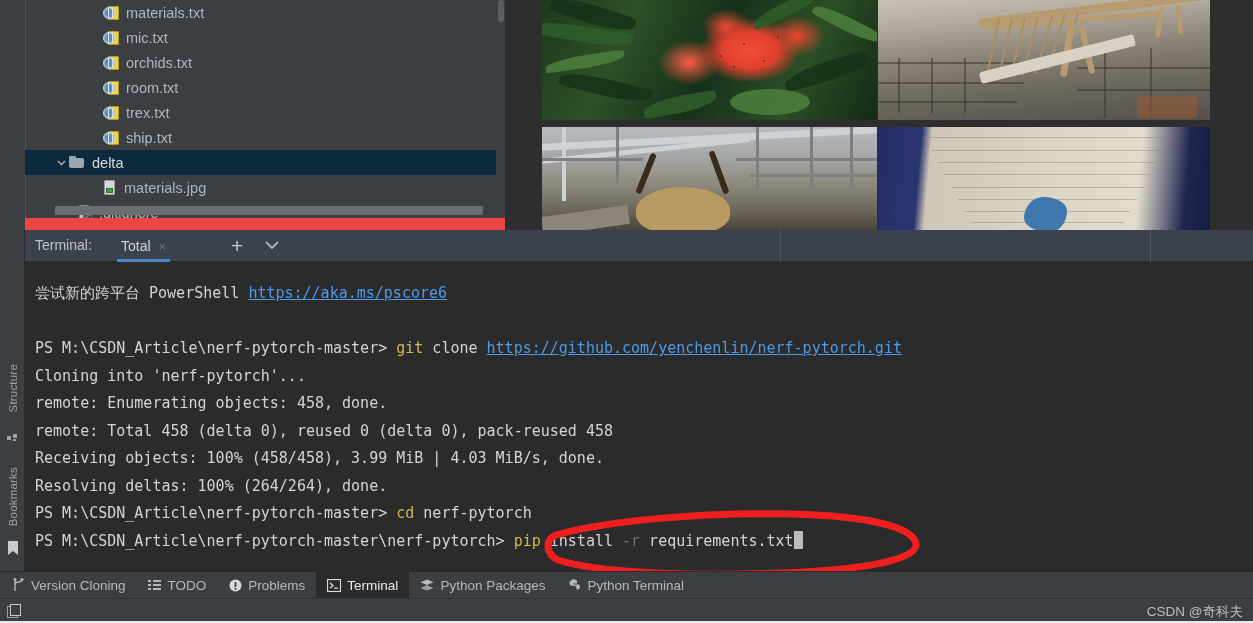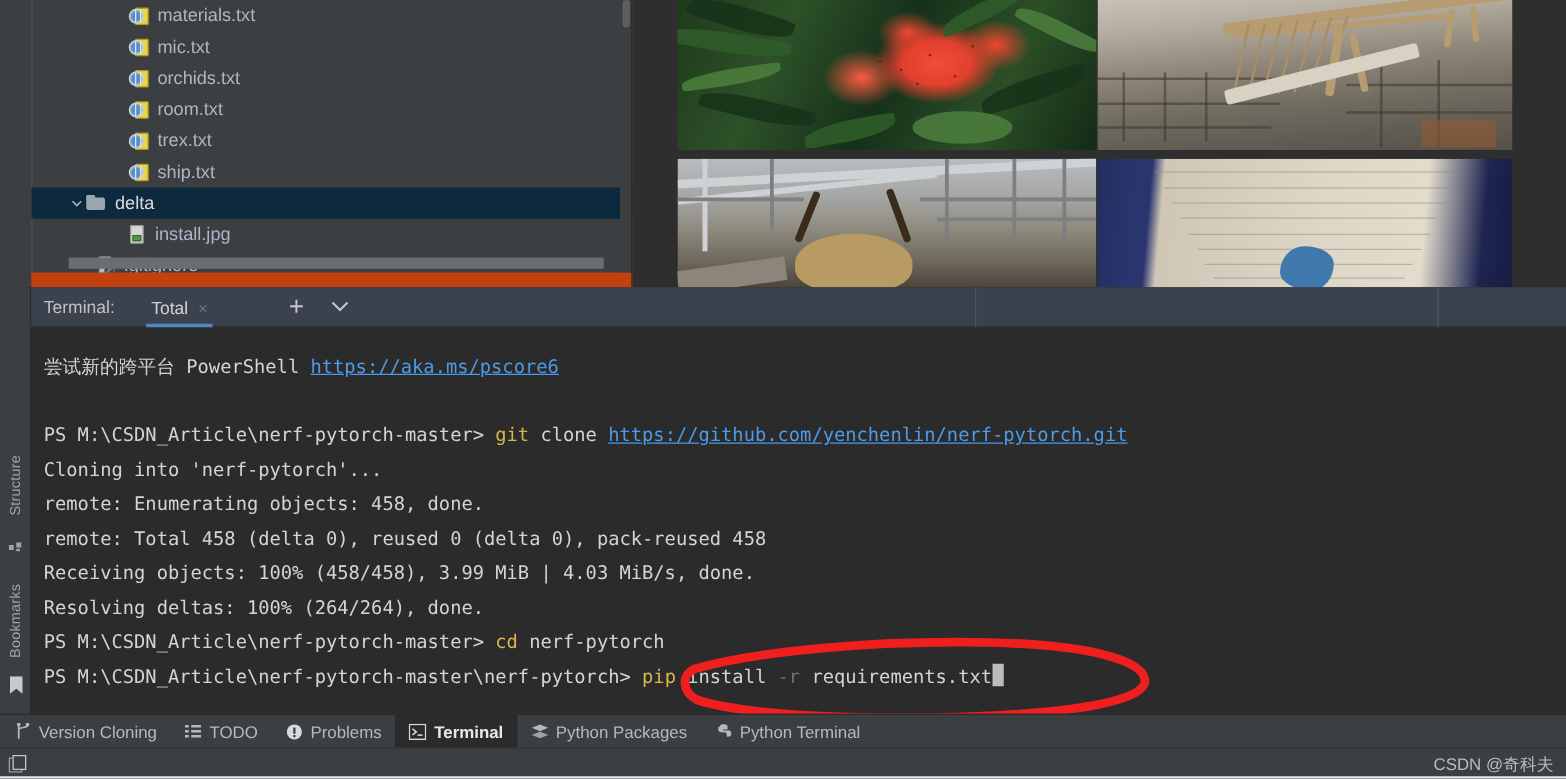--- a/index.html
+++ b/index.html
@@ -5,21 +5,21 @@
   * { box-sizing: border-box; margin: 0; padding: 0; }
   html, body {
     width: 1253px; height: 623px;
     background: #3c3f41;
     font-family: "Liberation Sans", sans-serif;
     overflow: hidden;
   }
   #app { position: relative; width: 1253px; height: 623px; }
 
   
-  .top-area { position: absolute; left: 0; top: 0; width: 1253px; height: 230px; background: #c2410c; }
+  .top-area { position: absolute; left: 0; top: 0; width: 1253px; height: 230px; background: #ef4444; }
 
   
   .left-rail-top { position: absolute; left: 0; top: 0; width: 25px; height: 230px; background: #3c3f41; }
 
   
   .tree-panel {
     position: absolute; left: 25px; top: 0; width: 481px; height: 218px;
     background: #3c3f41; overflow: hidden;
   }
   .tree-row {
@@ -209,21 +209,21 @@
   
   .bottom-bar {
     position: absolute; left: 0; top: 571px; width: 1253px; height: 27px;
     background: #3c3f41; border-top: 1px solid #2b2b2b;
     display: flex; align-items: center;
   }
   .bb-item {
     display: flex; align-items: center; gap: 6px; height: 27px;
     padding: 0 11px; color: #b6b9bb; font-size: 13.5px; white-space: nowrap;
   }
-  .bb-item.active { background: #2b2b2b; color: #e6e8ea; font-weight: bold; }
+  .bb-item.active { background: #2b2b2b; color: #e6e8ea; }
   .bb-ico { display: inline-flex; width: 14px; height: 14px; align-items: center; justify-content: center; }
 
   .status-bar {
     position: absolute; left: 0; top: 598px; width: 1253px; height: 25px;
     background: #3c3f41; border-top: 1px solid #323537;
   }
   .status-left { position: absolute; left: 7px; top: 5px; width: 16px; height: 15px; }
   .status-left .s1 { position:absolute; left:0; top:2px; width:11px; height:12px; border:1.5px solid #9aa0a4; }
   .status-left .s2 { position:absolute; left:3px; top:0px; width:11px; height:12px; border:1.5px solid #c6cbcf; background:#3c3f41; }
   .watermark {
@@ -305,21 +305,21 @@
               <span class="f1"></span>
             </span>
             <span class="tree-label">delta</span>
           </div>
           <div class="tree-row">
             <span style="display:inline-block;width:78px;flex:0 0 78px"></span>
             <span class="ico ico-img">
               <span class="pg"></span>
               <span class="pic"></span>
             </span>
-            <span class="tree-label">install.jpg</span>
+            <span class="tree-label">materials.jpg</span>
           </div>
           <div class="tree-row">
             <span style="display:inline-block;width:53px;flex:0 0 53px"></span>
             <span class="ico ico-git">
               <span class="pg"></span>
               <span class="ban"></span>
             </span>
             <span class="tree-label">.gitignore</span>
           </div>
         </div>

